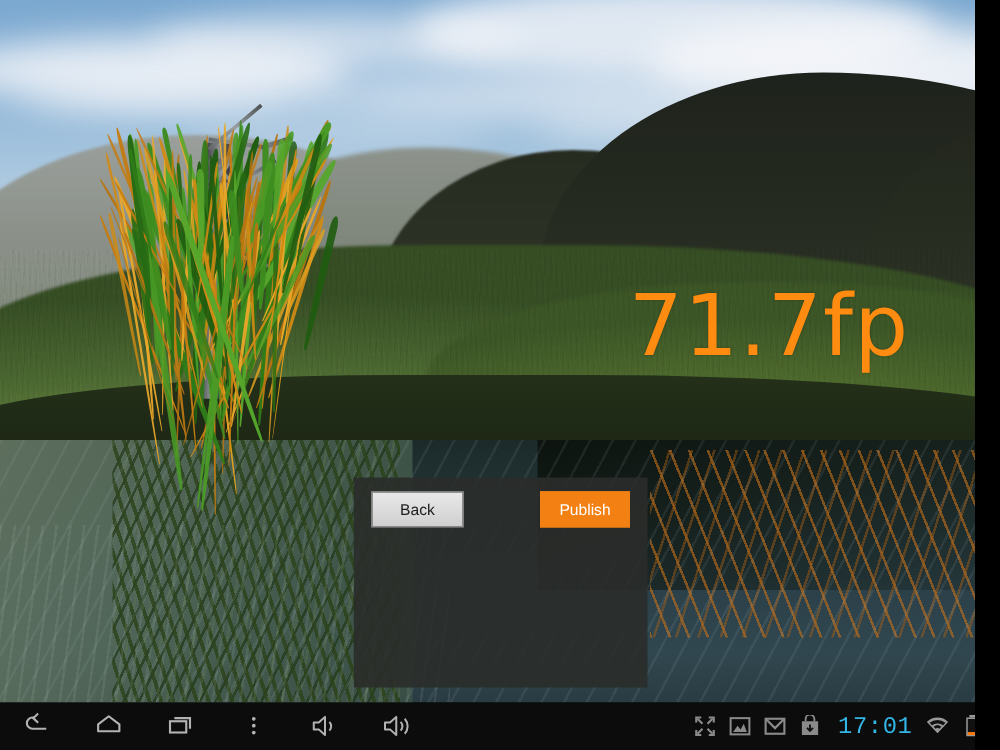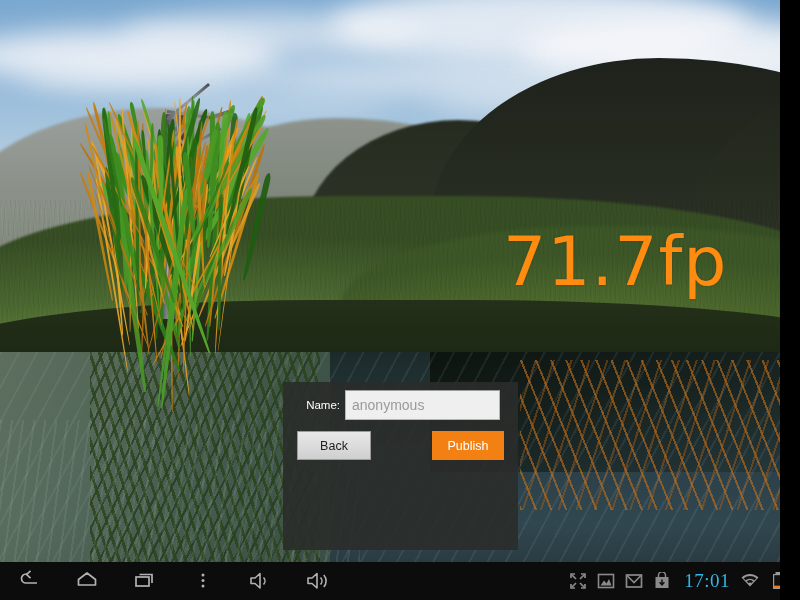--- a/index.html
+++ b/index.html
@@ -308,21 +308,21 @@
     display: flex; align-items: center;
     padding-right: 8px;
   }
   .status-icon {
     width: 28px; height: 38px;
     display: flex; align-items: center; justify-content: center;
   }
   #clock {
     color: #33b5e5;
     font-size: 19px;
-    font-family: Liberation Serif, serif;
+    font-family: Liberation Mono, monospace;
     padding: 0 6px 0 8px;
     letter-spacing: .5px;
   }
 </style>
 </head>
 <body>
 
 <div id="screen">
 
   <div id="scene">
@@ -539,24 +539,20 @@
         <div class="leaf" style="left: 74.0661px; top: 158.954px; width: 5.27799px; height: 133.227px; background: rgb(47, 122, 24); transform: rotate(-18.7332deg); opacity: 0.82;"></div>
         <div class="leaf" style="left: 46.6435px; top: 100.32px; width: 3.44531px; height: 90.7525px; background: rgb(47, 122, 24); transform: rotate(-11.5936deg); opacity: 0.98;"></div>
         <div class="leaf" style="left: 75.8701px; top: 118.812px; width: 4.63671px; height: 229.281px; background: rgb(86, 166, 44); transform: rotate(-19.3765deg); opacity: 0.98;"></div>
       </div>
 
     <div id="fps-overlay">71.7fp</div>
   </div>
 
   <div id="dialog">
 
-    <div class="field-row">
-      <div class="field-label">Name:</div>
-      <div class="field-input">anonymous</div>
-    </div>
 
 
     <div id="button-row">
       <div class="btn" id="back-button">Back</div>
       <div class="btn" id="publish-button">Publish</div>
     </div>
   </div>
 
   <div id="navbar">
     <div class="nav-left">

